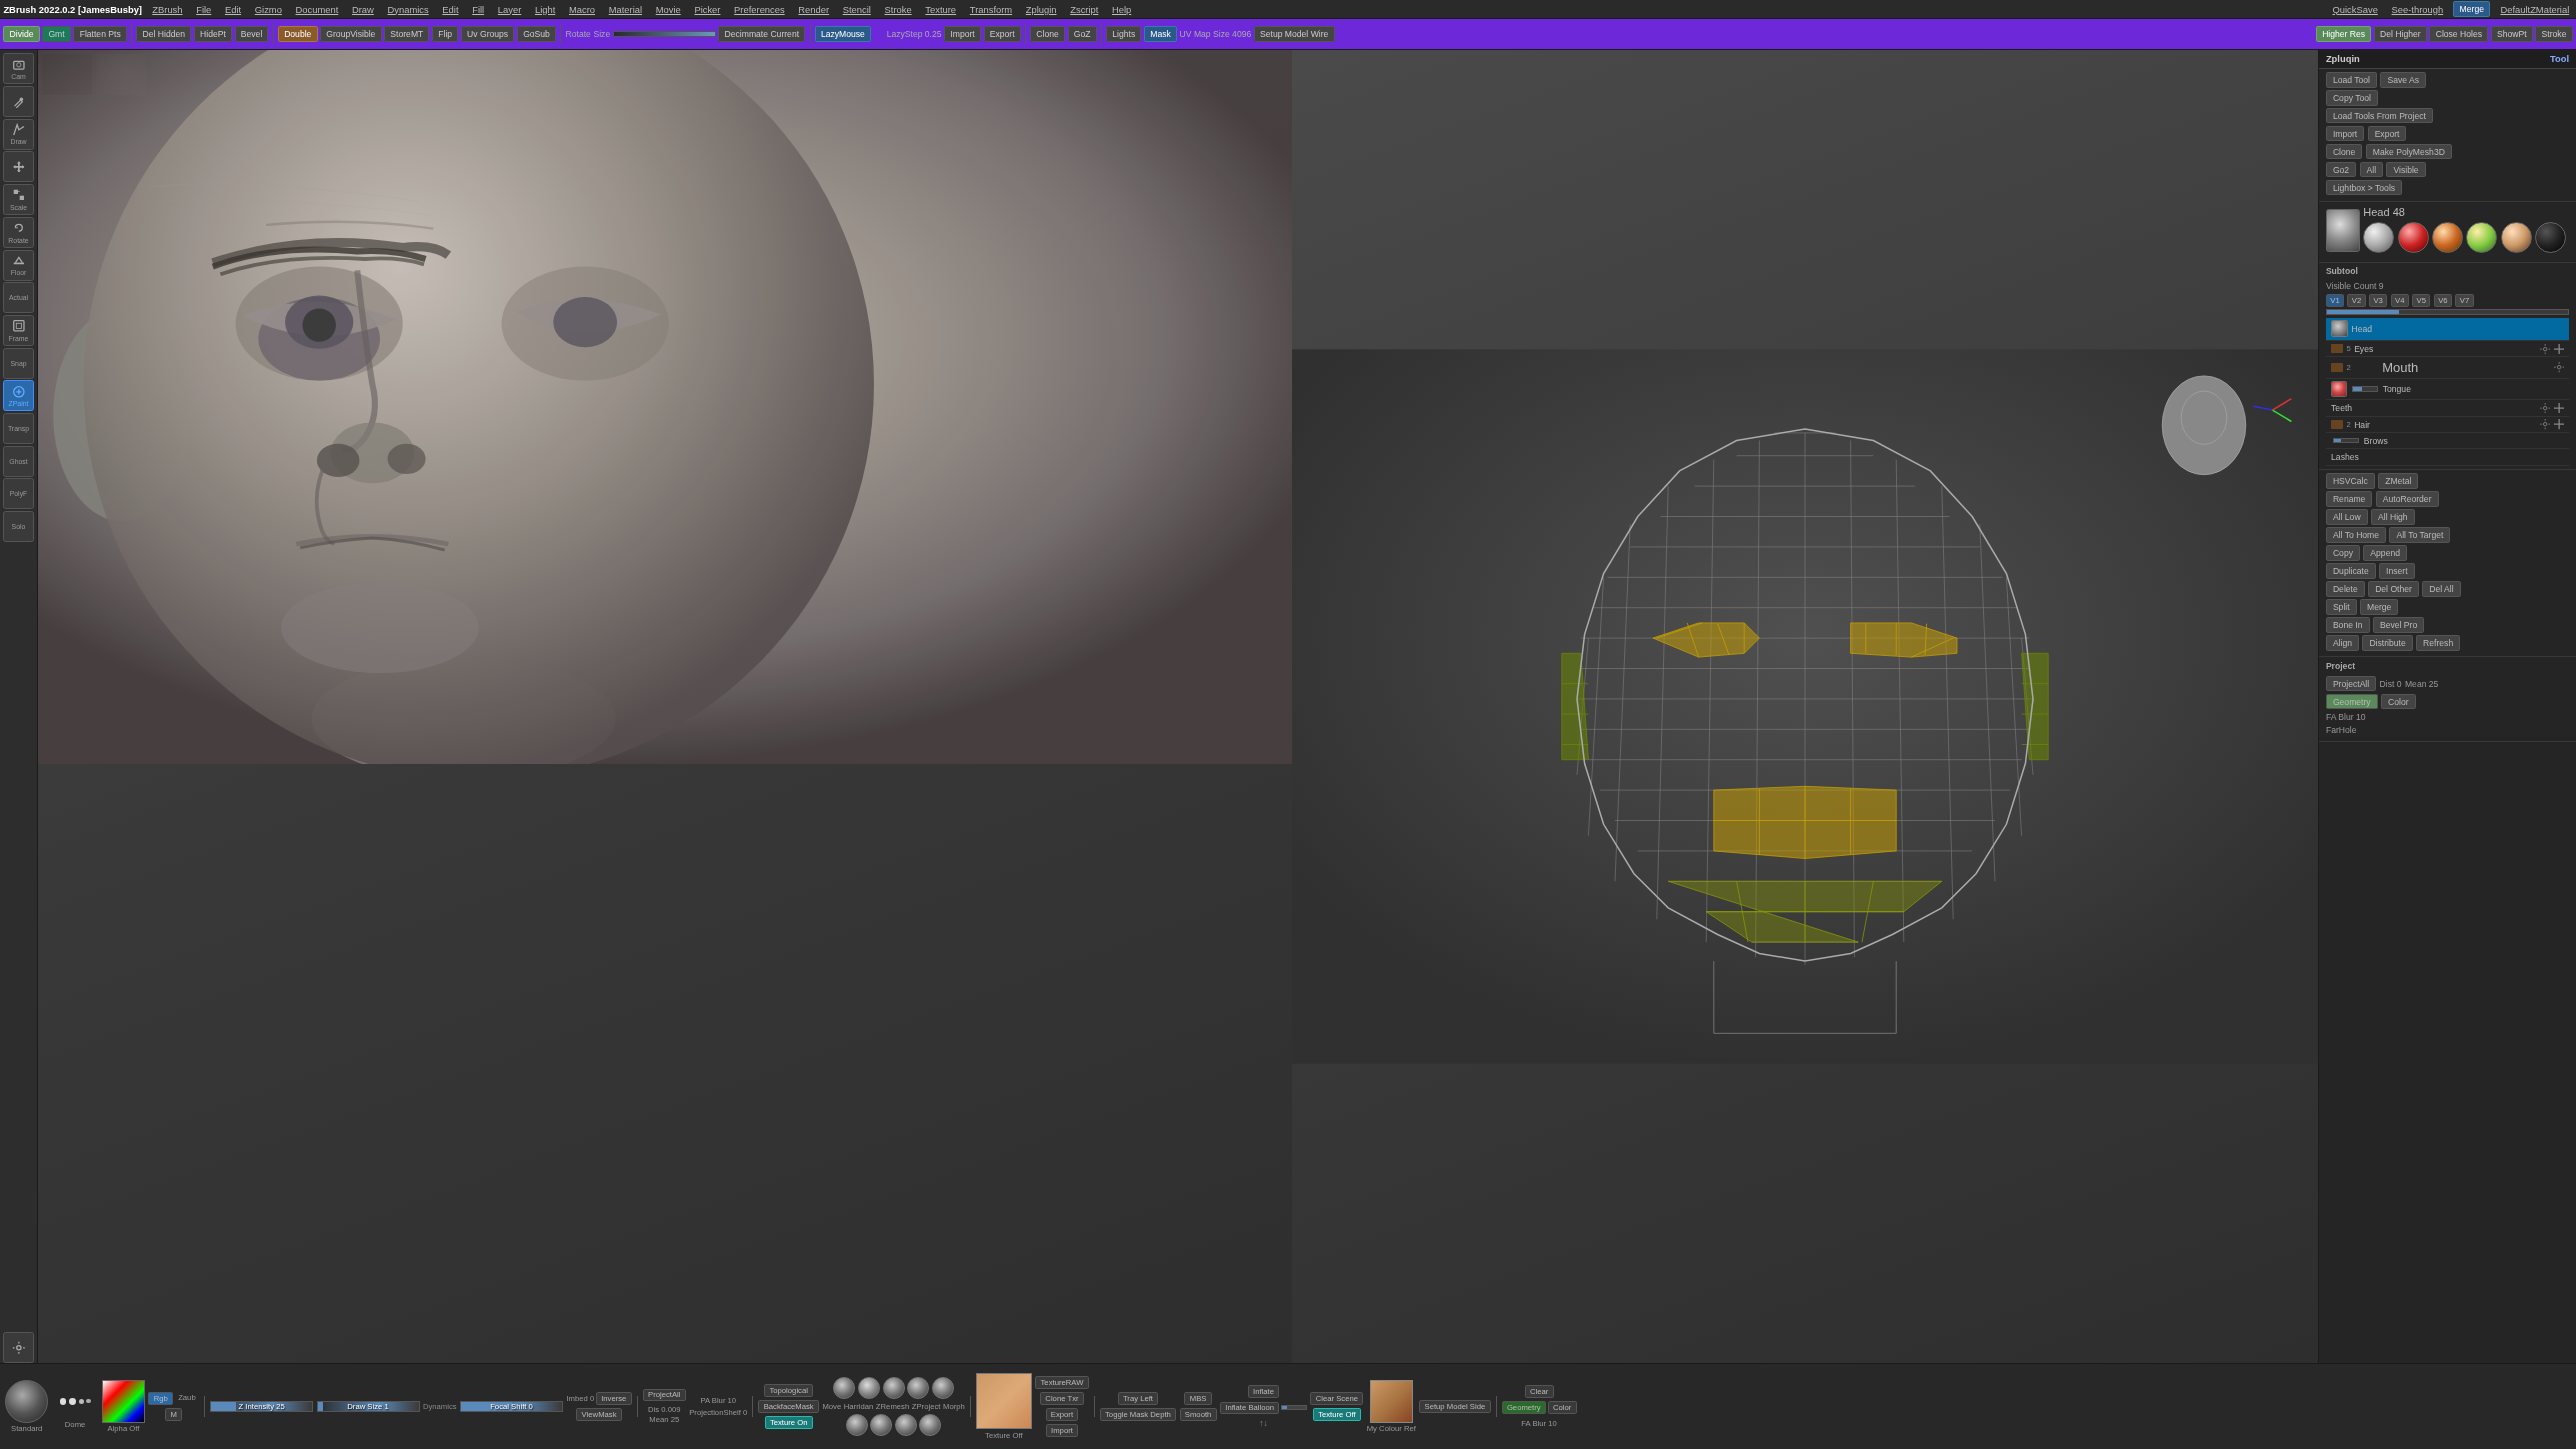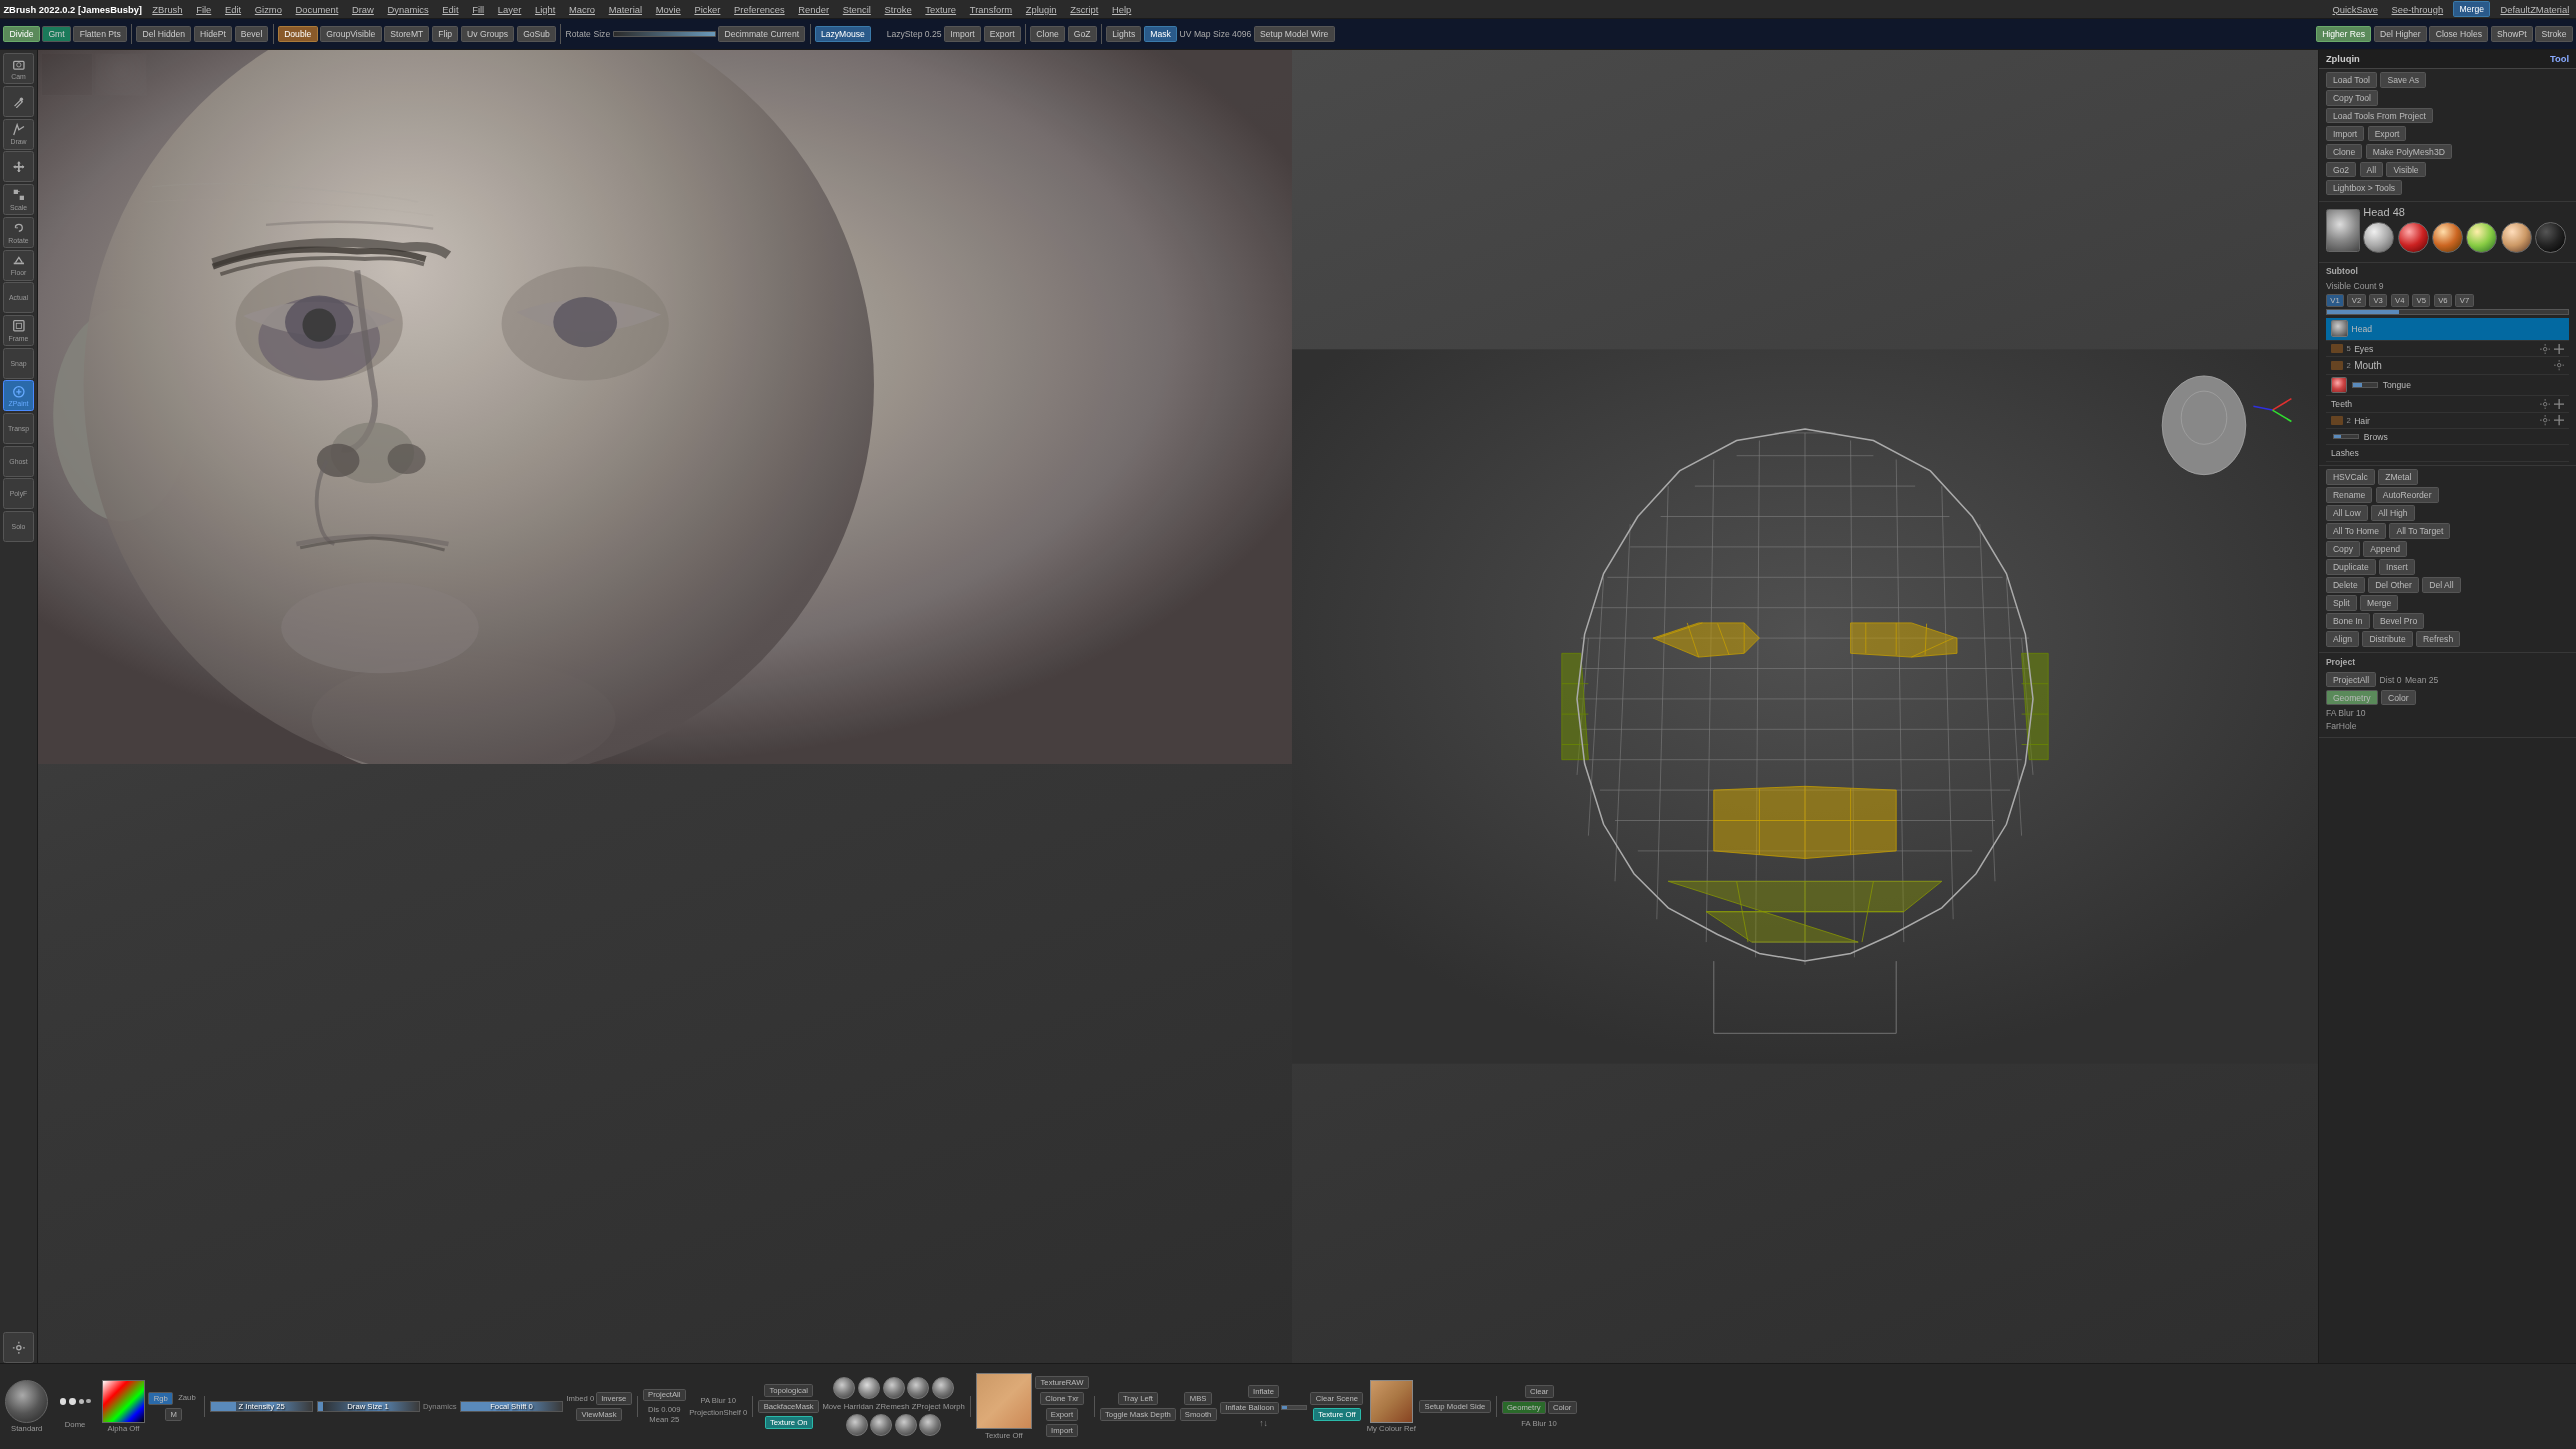--- a/index.html
+++ b/index.html
@@ -39,21 +39,21 @@
       color: #fff;
       font-size: 9.4px;
       font-weight: bold;
     }
 
     
     #toolbar-row {
       position: absolute;
       top: 19px; left: 0; right: 0;
       height: 31px;
-      background: #0f172a;
+      background: #6d28d9;
       display: flex;
       align-items: center;
       padding: 0 3.4px;
       gap: 2.6px;
       border-bottom: 0.9px solid #1a1a1a;
       z-index: 100;
     }
     .toolbar-btn {
       background: #444;
       border: 0.9px solid #555;
@@ -801,21 +801,21 @@
           <path d="M6 0 L6 2 M6 10 L6 12 M0 6 L2 6 M10 6 L12 6" stroke="#888" stroke-width="1"></path>
         </svg>
       <svg width="10.3" height="10.3" viewBox="0 0 12 12">
           <path d="M6 0 L6 12 M0 6 L12 6" stroke="#888" stroke-width="1.5"></path>
         </svg>
     </div>
 
     <div class="subtool-item">
       <div style="width:12px;height:9.4px;background:#664422;border-radius:0.9px;display:inline-block;"></div>
       <span style="font-size:7.7px;color:#888;">2</span>
-      <span style="font-size:10px;">Mouth</span>
+      <span style="font-size:13px;margin-left:28px;">Mouth</span>
       <div style="flex:1;"></div>
       <svg width="10.3" height="10.3" viewBox="0 0 12 12">
           <circle cx="6" cy="6" r="2" fill="none" stroke="#888" stroke-width="1"></circle>
           <path d="M6 0 L6 2 M6 10 L6 12 M0 6 L2 6 M10 6 L12 6" stroke="#888" stroke-width="1"></path>
         </svg>
     </div>
 
     <div class="subtool-item">
       <div style="width:15.5px;height:15.5px;background:radial-gradient(circle at 40% 35%, #ffaaaa, #cc4444, #882222);border-radius:1.7px;border:0.9px solid #666;"></div>
       <div style="width:26px;height:5.2px;background:#3a3a3a;border:0.9px solid #555;margin:0 1.7px;">

